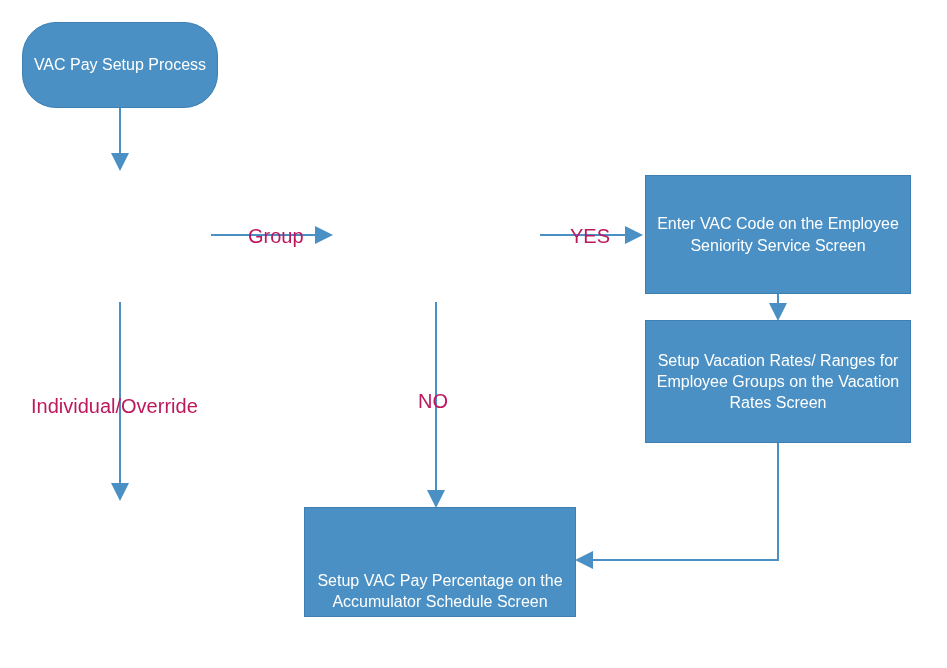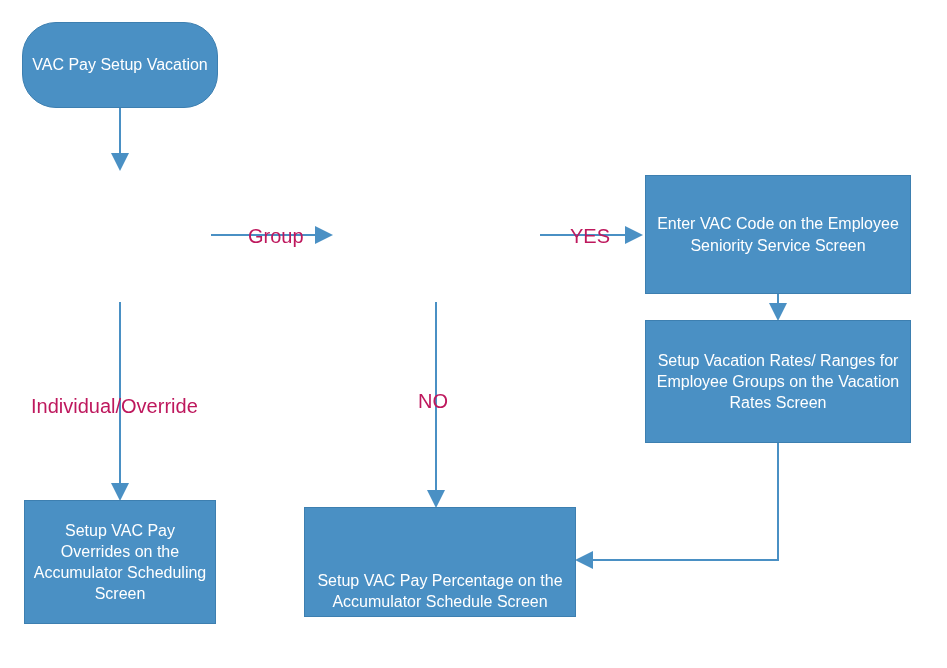--- a/index.html
+++ b/index.html
@@ -100,36 +100,33 @@
     <path d="M778,294 L778,318" stroke="#4a90c4" stroke-width="2" fill="none" marker-end="url(#arrow)"></path>
 
     <path d="M778,443 L778,560 L578,560" stroke="#4a90c4" stroke-width="2" fill="none" marker-end="url(#arrow)"></path>
 
     <path d="M120,302 L120,498" stroke="#4a90c4" stroke-width="2" fill="none" marker-end="url(#arrow)"></path>
 
     <path d="M436,302 L436,505" stroke="#4a90c4" stroke-width="2" fill="none" marker-end="url(#arrow)"></path>
   </svg>
 
   <div class="node terminator" style="left:22px; top:22px; width:196px; height:86px;">
-    <span>VAC Pay Setup Vacation</span>
+    <span>VAC Pay Setup Process</span>
   </div>
 
 
 
   <div class="node process" style="left:645px; top:175px; width:266px; height:119px;">
     <span>Enter VAC Code on the Employee Seniority Service Screen</span>
   </div>
 
   <div class="node process" style="left:645px; top:320px; width:266px; height:123px;">
     <span>Setup Vacation Rates/ Ranges for Employee Groups on the Vacation Rates Screen</span>
   </div>
 
-  <div class="node process" style="left:24px; top:500px; width:192px; height:124px;">
-    <span>Setup VAC Pay Overrides on the Accumulator Scheduling Screen</span>
-  </div>
 
   <div class="node process" style="left:304px; top:507px; width:272px; height:110px;align-items:flex-end;">
     <span>Setup VAC Pay Percentage on the Accumulator Schedule Screen</span>
   </div>
 
   <div class="edge-label" style="left:248px; top:225px;">Group</div>
   <div class="edge-label" style="left:570px; top:225px;">YES</div>
   <div class="edge-label" style="left:418px; top:390px;">NO</div>
   <div class="edge-label" style="left:31px; top:395px;">Individual/Override</div>
 

